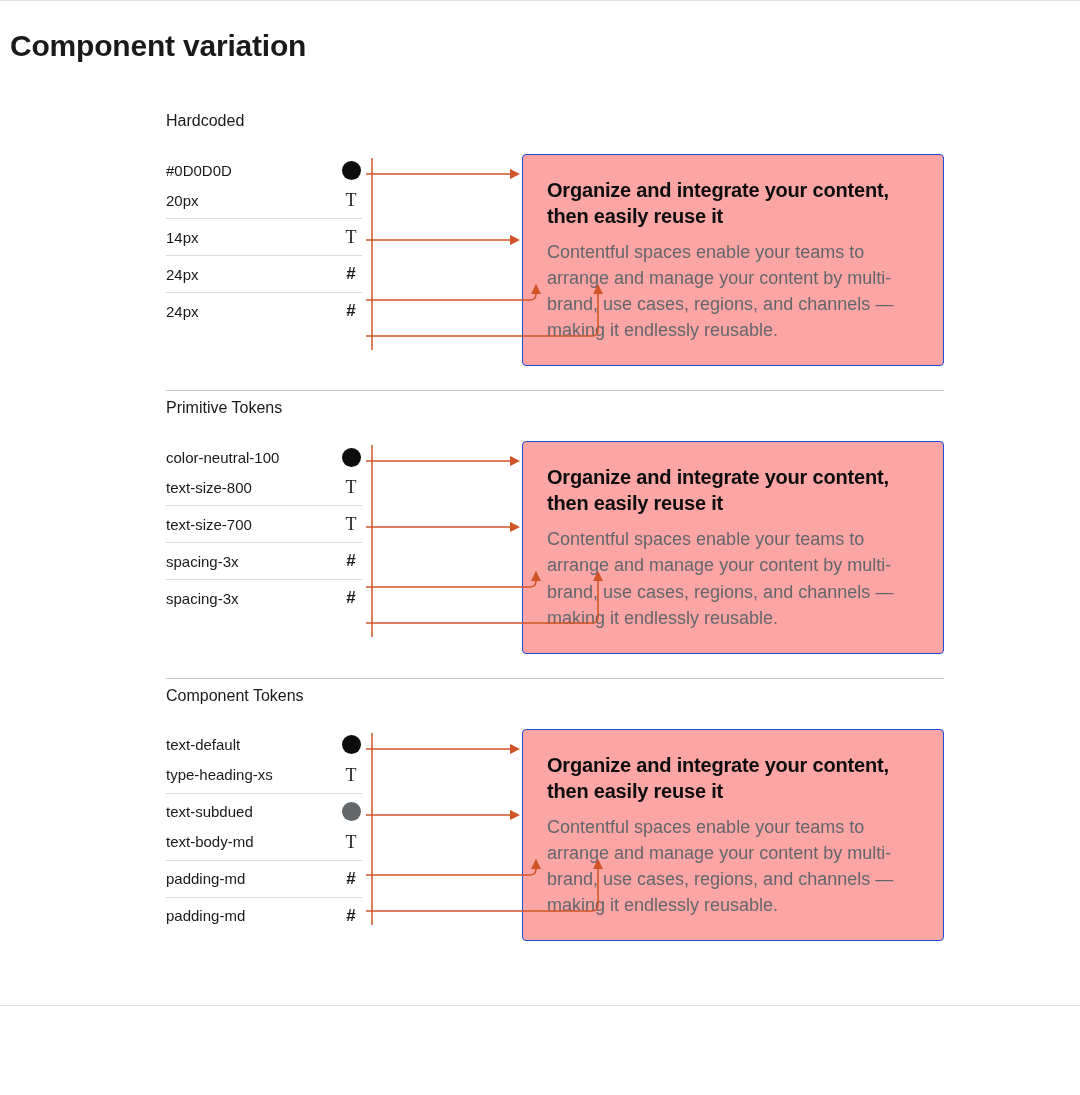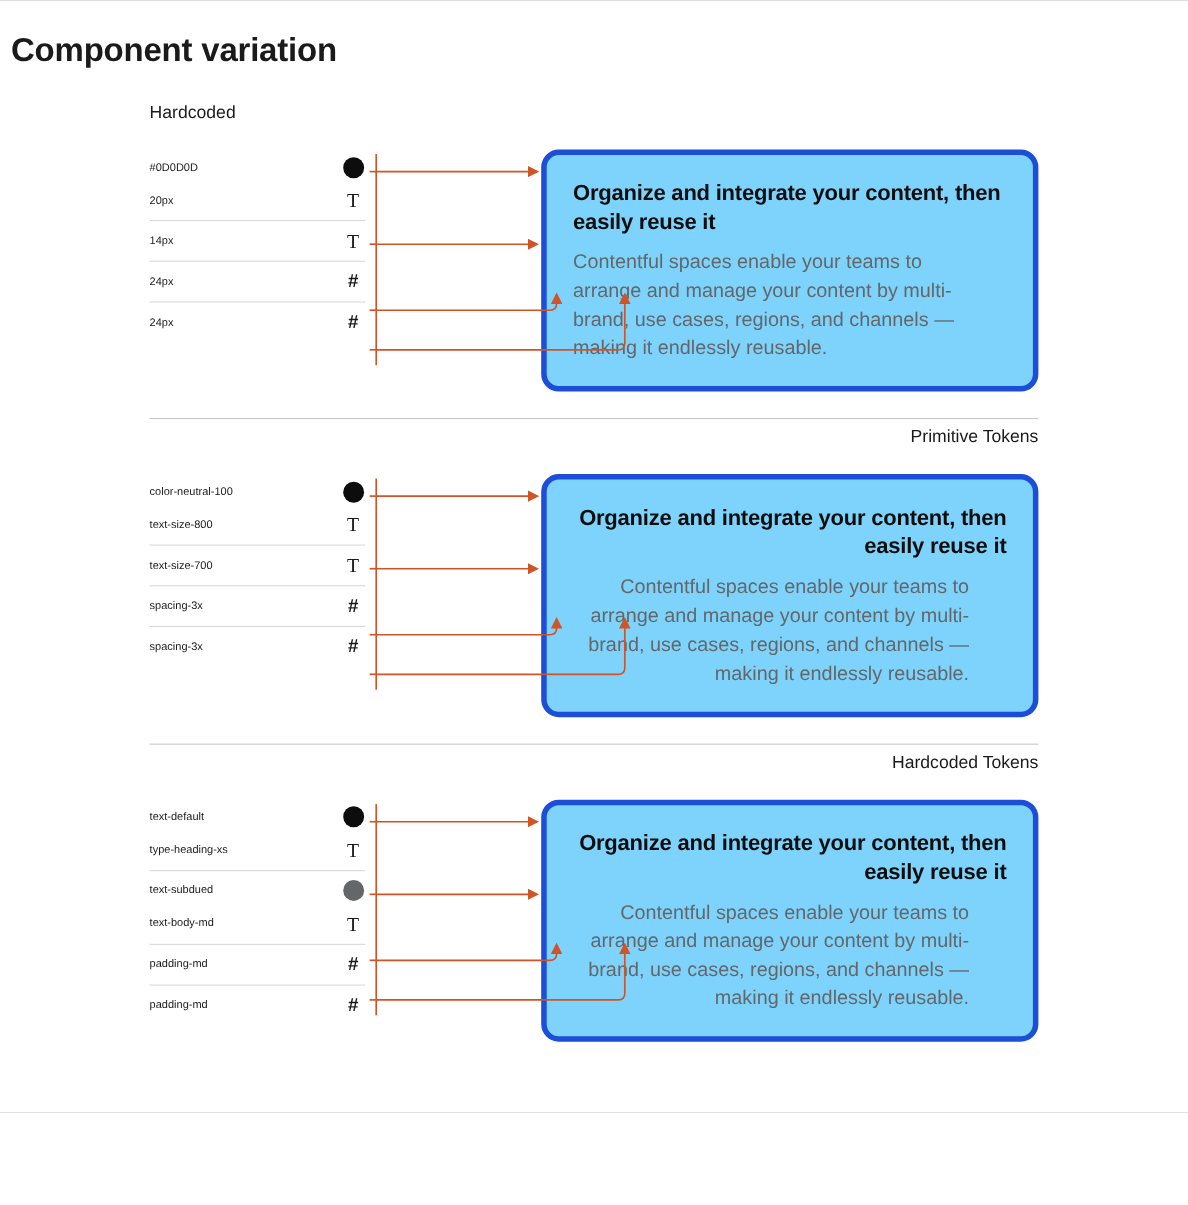--- a/index.html
+++ b/index.html
@@ -13,31 +13,32 @@
     width: 1080px;
     border-top: 1px solid #e0e0e0;
     border-bottom: 1px solid #e0e0e0;
     padding: 28px 0 40px 0;
   }
   .page-title {
     font-size: 30px;
     font-weight: 700;
     padding: 0 0 0 10px;
     letter-spacing: -0.2px;
-    margin-bottom: 23px;
+    margin-bottom: 41px;
   }
   .content {
     padding-left: 136px;
     padding-right: 136px;
+    margin-left: 30px;
   }
   .section {
     padding-top: 8px;
     padding-bottom: 24px;
   }
-  .section + .section.rule { border-top: 1px solid #c8c8c8; text-align: right; }
+  .section + .section.rule { border-top: 1px solid #c8c8c8; }
   .section-title {
     font-size: 16px;
     font-weight: 400;
     color: #1a1a1a;
     margin-bottom: 22px;
   }
   .row {
     display: flex;
     align-items: flex-start;
     position: relative;
@@ -51,21 +52,21 @@
     padding: 3px 0 3px 0;
   }
   .token-group:last-child { border-bottom: none; }
   .token-line {
     display: flex;
     align-items: center;
     justify-content: space-between;
     min-height: 30px;
   }
   .token-label {
-    font-size: 10px;
+    font-size: 15px;
     color: #1a1a1a;
   }
   .icon-cell {
     width: 22px;
     display: flex;
     justify-content: center;
   }
   .dot {
     width: 19px;
     height: 19px;
@@ -93,24 +94,24 @@
     width: 160px;
     height: 210px;
   }
   .arrows svg { position: absolute; top: 0; left: 0; overflow: visible; }
 
   .card-wrap {
     flex: 1;
     padding-top: 2px;
   }
   .card {
-    border: 5px solid #1d4ed8;
-    border-radius: 16px;
+    border: 1px solid #1d4ed8;
+    border-radius: 4px;
     padding: 22px 24px;
-    background: #7dd3fc;
+    background: #fca5a5;
   }
   .card-title {
     font-size: 20px;
     font-weight: 700;
     color: #0d0d0d;
     line-height: 1.3;
     margin-bottom: 10px;
     letter-spacing: -0.2px;
   }
   .card-body {
@@ -258,21 +259,21 @@
           </div>
           <div class="card-wrap">
             <div class="card">
               <div class="card-title">Organize and integrate your content, then easily reuse it</div>
               <div class="card-body">Contentful spaces enable your teams to arrange and manage your content by multi-brand, use cases, regions, and channels — making it endlessly reusable.</div>
             </div>
           </div>
         </div>
       </div>
       <div class="section rule">
-        <div class="section-title">Hardcoded Tokens</div>
+        <div class="section-title">Component Tokens</div>
         <div class="row">
           <div class="tokens">
             <div class="token-group">
               <div class="token-line">
                 <span class="token-label">text-default</span>
                 <span class="icon-cell">
                   <span class="dot dot-black"></span>
                 </span>
               </div>
               <div class="token-line">

